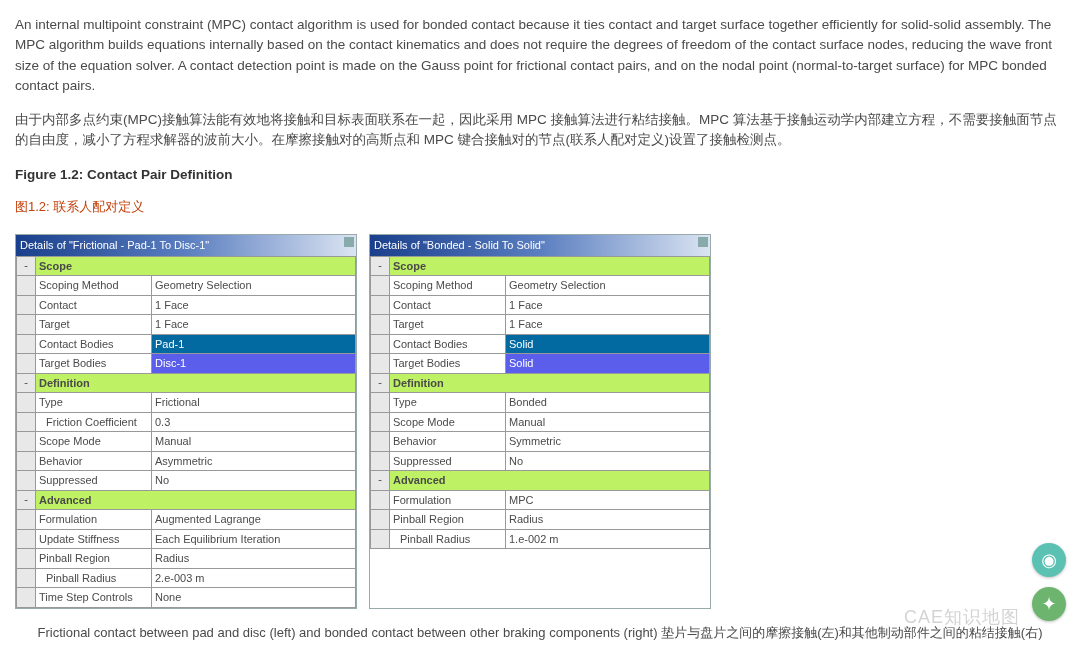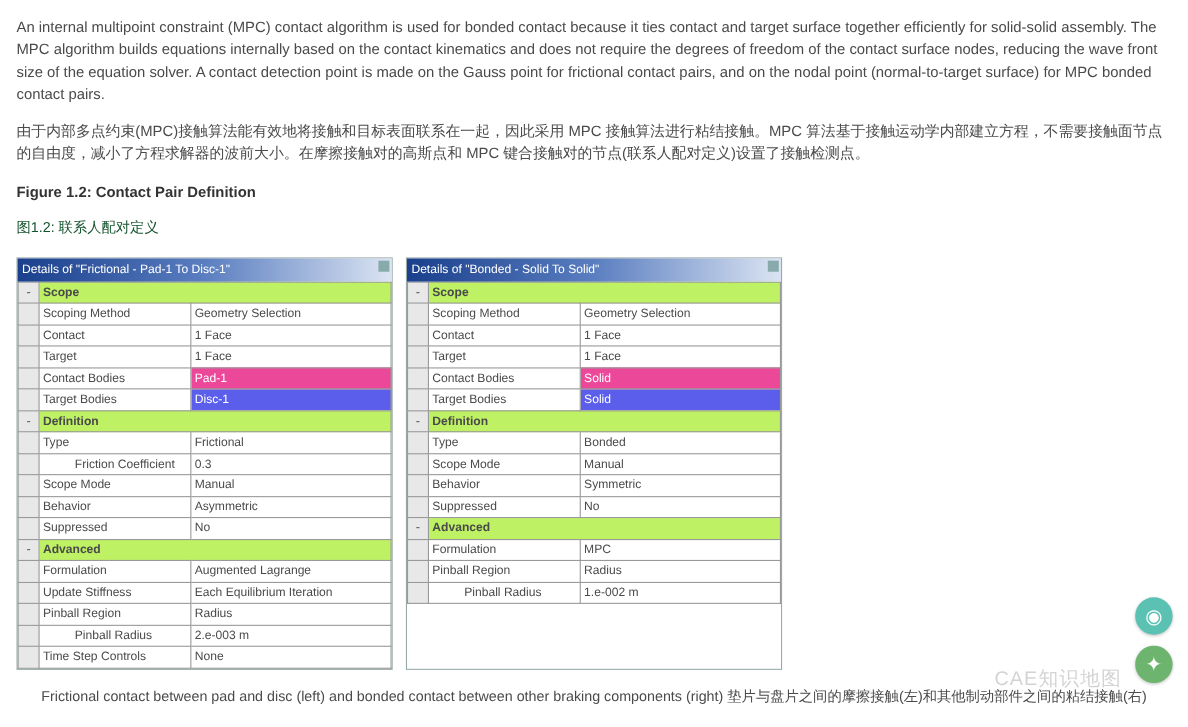--- a/index.html
+++ b/index.html
@@ -1,32 +1,32 @@
 <!DOCTYPE html>
 <html><head>
 <meta charset="utf-8">
 <style>
 body{margin:0;padding:15px;font-family:Arial,'Microsoft YaHei',sans-serif;color:#4a4a4a;font-size:13.5px;line-height:1.5;background:#fff}
 .para{margin:0 0 14px 0}
 .figtitle{font-weight:700;color:#333;margin:12px 0}
-.cnfig{color:#14532d;margin:8px 0 18px 0;font-size:13px}
+.cnfig{color:#c2410c;margin:8px 0 18px 0;font-size:13px}
 .panels{display:flex;gap:12px}
 .panel{border:1px solid #9aa;background:#fff;font-size:11px}
 .panel.left{width:340px}
 .panel.right{width:340px}
 .titlebar{background:linear-gradient(to right,#1a3f8c,#5a7ec0,#dbe4f2);color:#fff;font-size:11px;padding:2px 4px;position:relative}
 .titlebar .sq{position:absolute;right:2px;top:2px;width:10px;height:10px;background:#8aa}
 table{border-collapse:collapse;width:100%;font-size:11px}
 td{border:1px solid #999;padding:1px 3px;height:13px;background:#fff}
 .exp{width:12px;text-align:center;background:#e8e8e8;font-family:monospace;cursor:pointer}
 .hdr{background:#bef264;font-weight:700}
 .labcol{width:102px}
 .valcol{}
-.indent{padding-left:32px}
-.red{background:#ec4899;color:#fff}
+.indent{padding-left:10px}
+.red{background:#0369a1;color:#fff}
 .blue{background:#5a5eeb;color:#fff}
 .caption{text-align:center;padding:14px 6px 0 6px;font-size:13px}
 .floats{position:fixed;right:14px;bottom:40px;display:flex;flex-direction:column;gap:10px}
 .circ{width:34px;height:34px;border-radius:50%;box-shadow:0 1px 3px rgba(0,0,0,.25);display:flex;align-items:center;justify-content:center;font-size:18px}
 .c1{background:#5bc2b3;color:#fff}
 .c2{background:#6db56f;color:#fff}
 .watermark{position:fixed;right:60px;bottom:30px;font-size:18px;color:rgba(80,80,80,.25);font-weight:400;letter-spacing:1px;pointer-events:none}
 </style>
 </head>
 <body>

